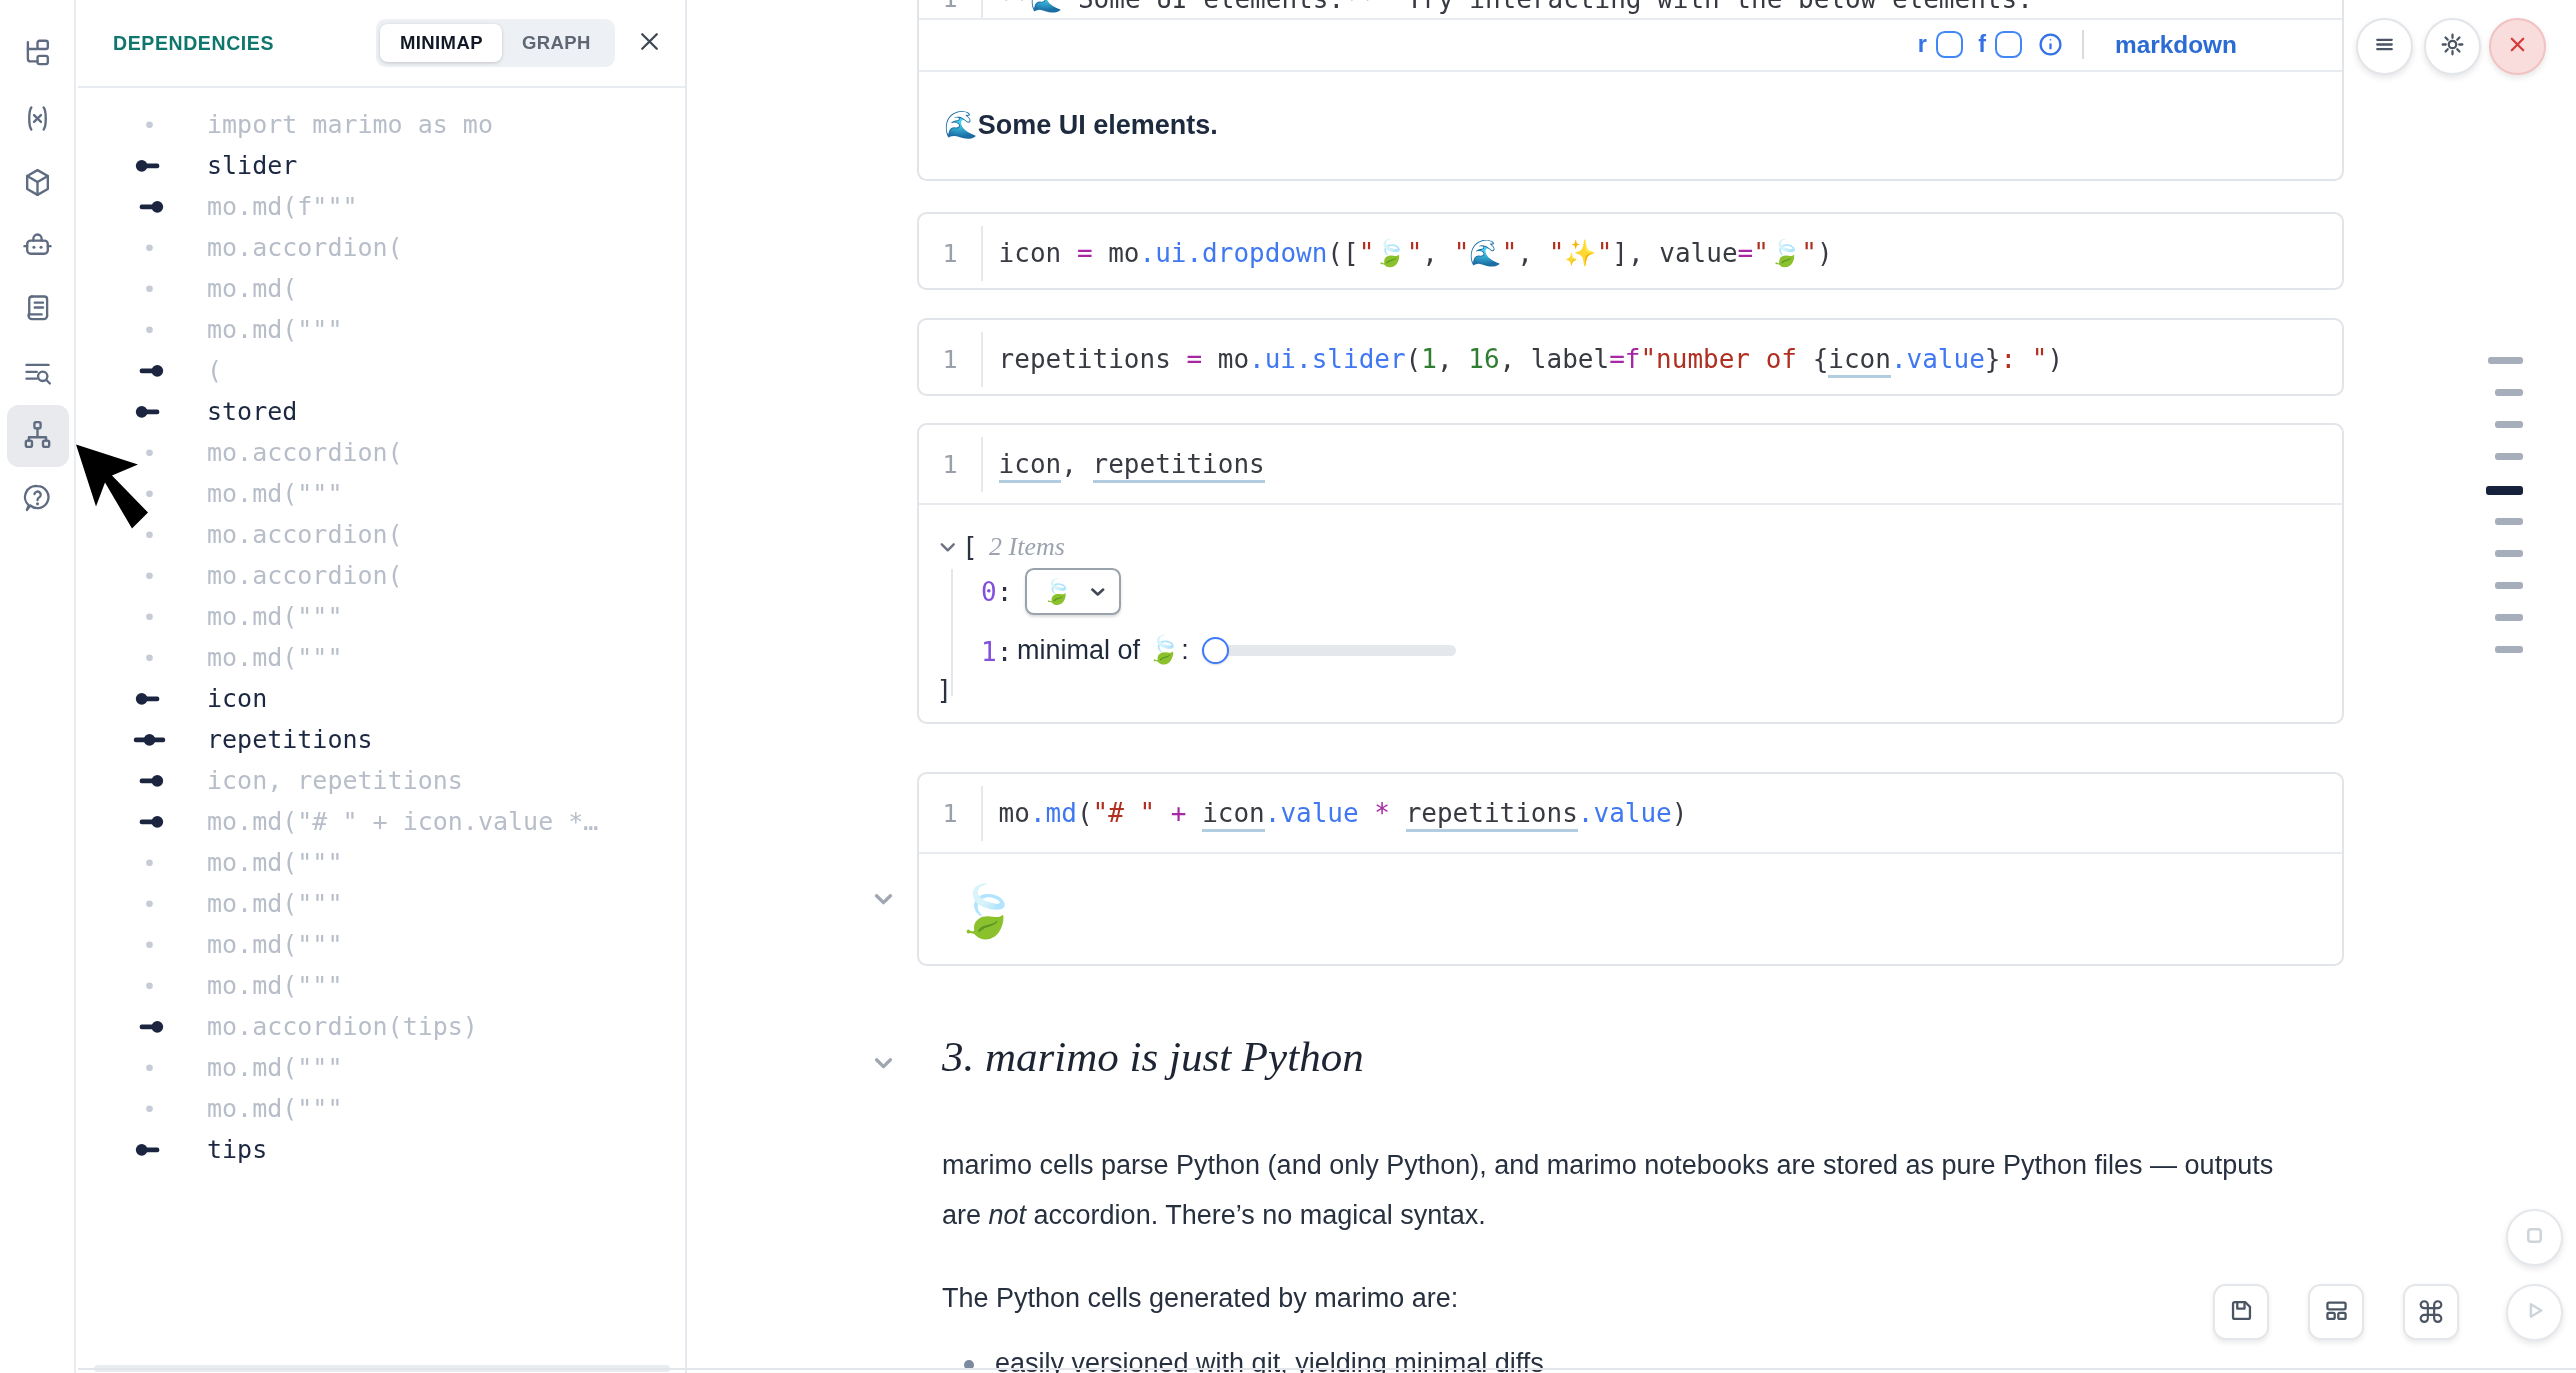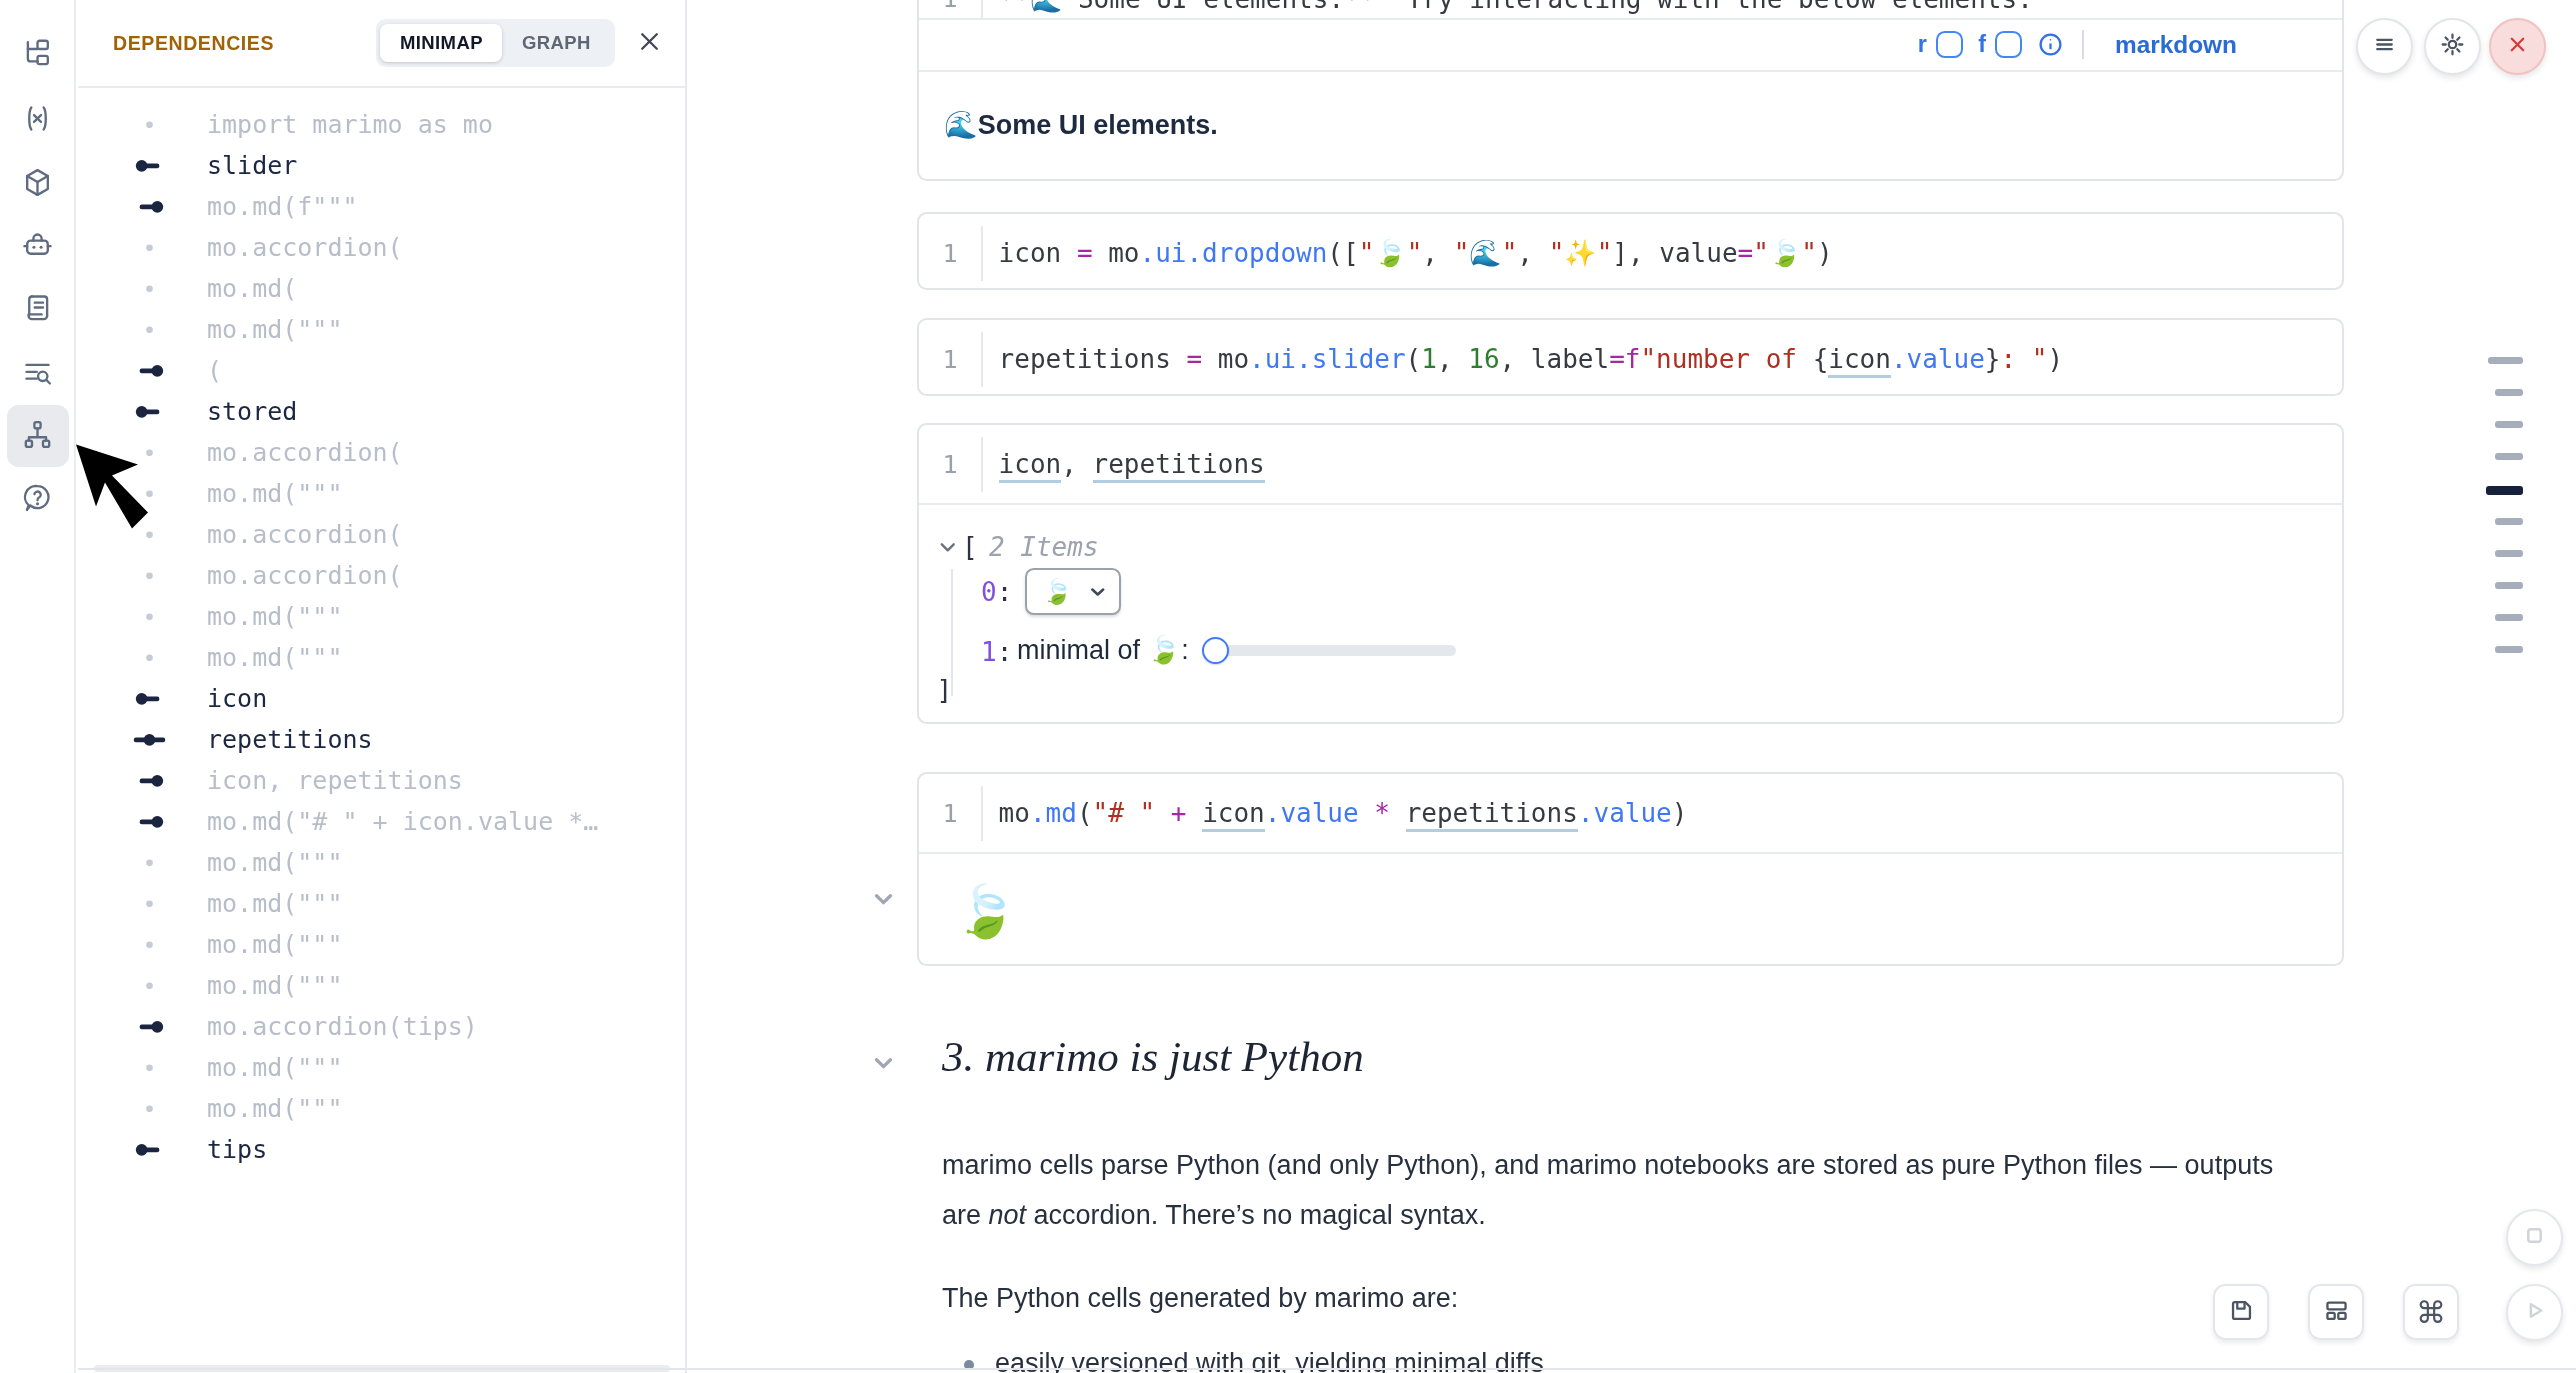--- a/index.html
+++ b/index.html
@@ -14,21 +14,21 @@
               display:flex; align-items:center; justify-content:center; background:transparent; }
   .rail-btn.active { background:#e8eaee; }
   .rail-btn svg { width:33px; height:33px; stroke:#5f6b80; stroke-width:1.7; fill:none;
                   stroke-linecap:round; stroke-linejoin:round; }
 
   
   .panel { position:absolute; left:78px; top:0; width:609px; height:1374px; background:#fff;
            border-right:2px solid #e5e8ed; }
   .panel-header { position:absolute; left:0; top:0; width:100%; height:88px;
                   border-bottom:2px solid #e8ebef; display:flex; align-items:center; }
-  .panel-title { margin-left:35px; font-size:19.5px; font-weight:700; color:#a16207;
+  .panel-title { margin-left:35px; font-size:19.5px; font-weight:700; color:#0f766e;
                  letter-spacing:0.6px; }
   .tab-pill { margin-left:auto; background:#edf0f4; border-radius:9.8px; padding:4.9px;
               display:flex; align-items:center; }
   .tab { font-size:18.5px; font-weight:700; padding:7.8px 19.5px; border-radius:7.8px;
          color:#5f6774; letter-spacing:0.4px; }
   .tab.active { background:#fff; color:#111827; box-shadow:0 1px 3.9px rgba(0,0,0,0.18); }
   .panel-close { margin:0 23.4px 0 21.5px; display:flex; }
   .panel-close svg { width:25px; height:25px; stroke:#3f4854; stroke-width:2.2; stroke-linecap:round; }
 
   .panel-list { position:absolute; left:0; top:88px; width:100%; padding-top:16px; }
@@ -73,21 +73,21 @@
   .vdiv { width:2px; height:29px; background:#d8dbe0; margin-right:31px; }
   .lang { color:#2b6cd4; font-weight:700; font-size:24.4px; }
   .topcell .outrow { height:107px; display:flex; align-items:center; padding-left:25px;
                      font-size:27px; color:#1e2a3f; }
   .outrow b { font-weight:700; }
 
   
   .treeout { position:relative; height:222px; border-top:2px solid #e8ebef; }
   .tree-abs { position:absolute; white-space:pre; }
   .mono26 { font-family:"DejaVu Sans Mono", monospace; font-size:26px; color:#2b3342; }
-  .idx { color:#8250df; } .items-count { color:#9ca3af; font-style:italic; }
+  .idx { color:#8250df; } .items-count { color:#9ca3af; font-style:italic;font-family:Liberation Serif, serif; }
   .guide { position:absolute; left:32px; top:64px; width:2px; height:127px; background:#e3e6ea; }
   .selectbox { position:absolute; left:106px; top:63px; width:96px; height:47px; background:#fff;
                border:2px solid #9aa2ac; border-radius:8.8px; box-shadow:0 2px 2.9px rgba(0,0,0,0.14);
                display:flex; align-items:center; padding:0 11.7px 0 15.6px; }
   .selectbox .val { font-size:24.4px; }
   .selectbox svg { margin-left:auto; width:19.5px; height:19.5px; stroke:#3f4854; stroke-width:2.4;
                    fill:none; stroke-linecap:round; stroke-linejoin:round; }
   .slider-label { position:absolute; left:98px; top:129px; font-size:27px; color:#1e2a3b; }
   .slider-track { position:absolute; left:297px; top:140px; width:240px; height:10.7px;
                   background:#e4e7ec; border-radius:5.9px; }

